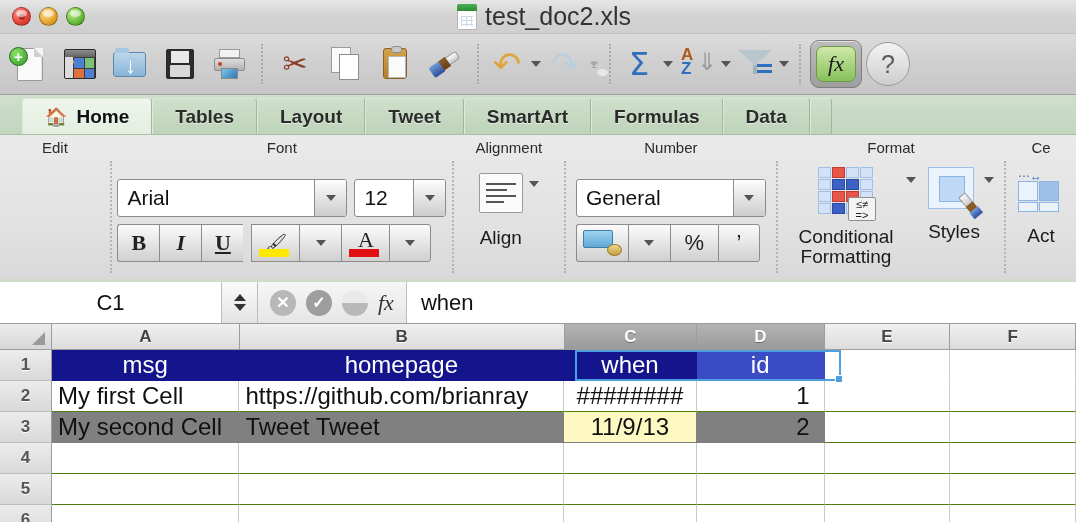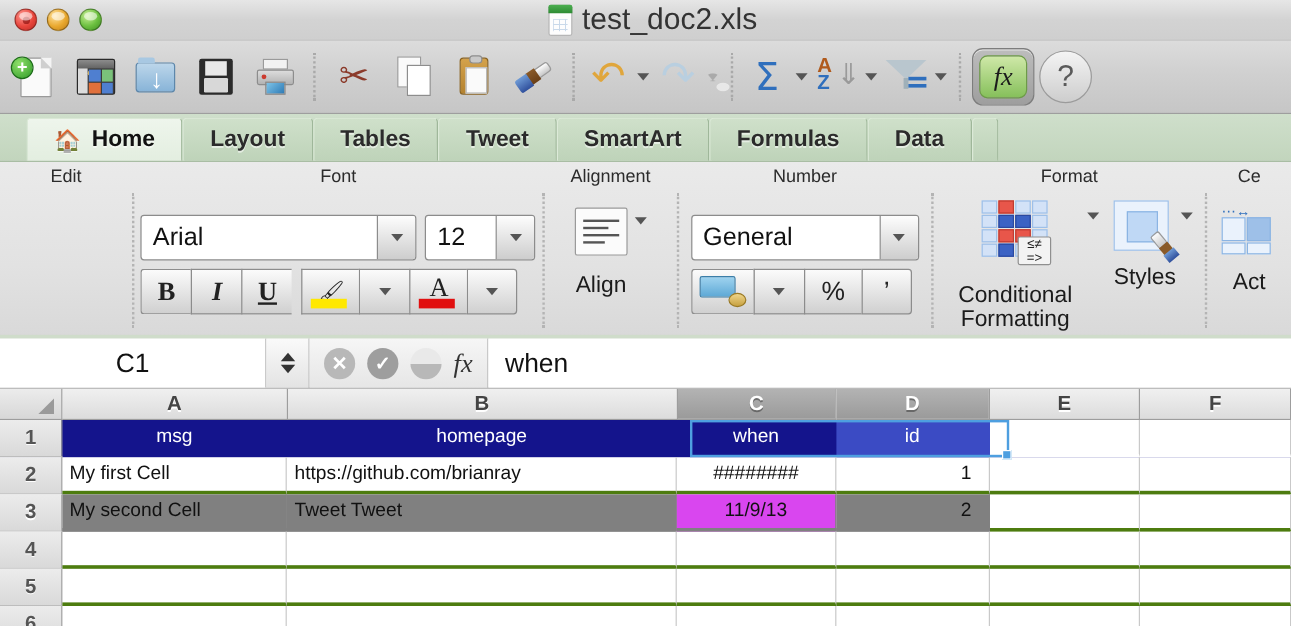--- a/index.html
+++ b/index.html
@@ -215,21 +215,21 @@
   .hl-yellow{background:#ffe800;}
   .fc-red{background:#e10f0f;}
   .bucket{font-size:18px;line-height:1;}
 
   .align-ic{width:44px;height:40px;border:1px solid #9a9a9a;background:#fbfbfb;border-radius:2px;display:flex;flex-direction:column;justify-content:center;gap:4px;padding:0 6px;}
   .align-ic i{display:block;height:2px;background:#555;}
   .align-ic i:nth-child(1){width:100%;}
   .align-ic i:nth-child(2){width:70%;}
   .align-ic i:nth-child(3){width:100%;}
   .align-ic i:nth-child(4){width:60%;}
-  .grp-lbl{font-size:19px;color:#1b1b1b;text-align:center;margin-top:18px;}
+  .grp-lbl{font-size:19px;color:#1b1b1b;text-align:center;margin-top:8px;}
 
   .money{position:relative;width:40px;height:26px;}
   .money .bill{position:absolute;left:0;top:0;width:30px;height:18px;background:linear-gradient(to bottom,#9fd3ef,#5ea9d6);border:1px solid #3b7ea8;border-radius:2px;}
   .money .coin{position:absolute;right:0;bottom:0;width:15px;height:12px;border-radius:50%;background:linear-gradient(to bottom,#efd58a,#c7a141);border:1px solid #9a7a26;}
 
   .cf-ic{position:relative;width:56px;height:52px;}
   .cf-grid{position:absolute;left:0;top:0;display:grid;grid-template-columns:repeat(4,13px);grid-template-rows:repeat(4,11px);gap:1px;}
   .cf-grid div{background:#d3e2f7;border:1px solid #9ec0e8;}
   .cf-badge{position:absolute;right:-2px;bottom:-2px;width:28px;height:24px;background:#f3f3f3;border:1px solid #8f8f8f;border-radius:2px;font-size:11px;line-height:11px;text-align:center;color:#222;padding-top:1px;}
   .styles-ic{position:relative;width:52px;height:46px;}
@@ -284,22 +284,22 @@
     color:#fff; text-shadow:0 1px 0 rgba(0,0,0,.35);
   }
   .row { display:flex; height:31px; }
   .rhead {
     width:53px; background:linear-gradient(to bottom,#ececec,#d9d9d9);
     border-right:1px solid #9d9d9d;border-bottom:1px solid #bdbdbd;
     display:flex;align-items:center;justify-content:center;
     font-size:17px;font-weight:bold;color:#555;text-shadow:0 1px 0 #fff;
   }
   .cell {
-    border-right:1px solid #c9c9c9; border-bottom:3px solid #4d7c0f;
-    display:flex;align-items:center; font-size:16px; color:#111;
+    border-right:1px solid #c9c9c9; border-bottom:1px solid #4d7c0f;
+    display:flex;align-items:center; font-size:24px; color:#111;
     padding:0 6px; overflow:hidden; white-space:nowrap;
   }
   .cell.ctr{justify-content:center;}
   .cell.rgt{justify-content:flex-end;padding-right:14px;}
   .row.hdrrow .cell{border-right-color:transparent;border-bottom-color:transparent;}
   .selbox {
     position:absolute; border:2px solid #4e9fe0; pointer-events:none;
   }
   .fillhandle{position:absolute;width:8px;height:8px;background:#4e9fe0;border:1px solid #fff;}
 </style>
@@ -467,24 +467,24 @@
       <span>?</span>
     </div>
   </div>
 
   <div class="tabstrip">
     <div class="tab active">
       <span class="home-icon">🏠</span>
       <span>Home</span>
     </div>
     <div class="tab">
+        <span>Tables</span>
+      </div>
+    <div class="tab">
         <span>Layout</span>
-      </div>
-    <div class="tab">
-        <span>Tables</span>
       </div>
     <div class="tab">
         <span>Tweet</span>
       </div>
     <div class="tab">
         <span>SmartArt</span>
       </div>
     <div class="tab">
         <span>Formulas</span>
       </div>
@@ -692,21 +692,21 @@
       <div class="cell ctr" style="width:135px;">########</div>
       <div class="cell rgt" style="width:130px;">1</div>
       <div class="cell" style="width:128px;"></div>
       <div class="cell" style="width:128px;"></div>
     </div>
 
     <div class="row">
       <div class="rhead">3</div>
       <div class="cell" style="width:191px;background:#808080;border-right-color:#808080;border-bottom-color:#808080;">My second Cell</div>
       <div class="cell" style="width:331px;background:#808080;border-right-color:#808080;border-bottom-color:#808080;">Tweet Tweet</div>
-      <div class="cell ctr" style="width:135px;background:#d946ef;border-right-color:#808080;border-bottom-color:#808080;">11/9/13</div>
+      <div class="cell ctr" style="width:135px;background:#fef9c3;border-right-color:#808080;border-bottom-color:#808080;">11/9/13</div>
       <div class="cell rgt" style="width:130px;background:#808080;border-right-color:#808080;border-bottom-color:#808080;">2</div>
       <div class="cell" style="width:128px;"></div>
       <div class="cell" style="width:128px;"></div>
     </div>
 
     <div class="row">
       <div class="rhead">4</div>
       <div class="cell" style="width:191px;"></div>
       <div class="cell" style="width:331px;"></div>
       <div class="cell" style="width:135px;"></div>

